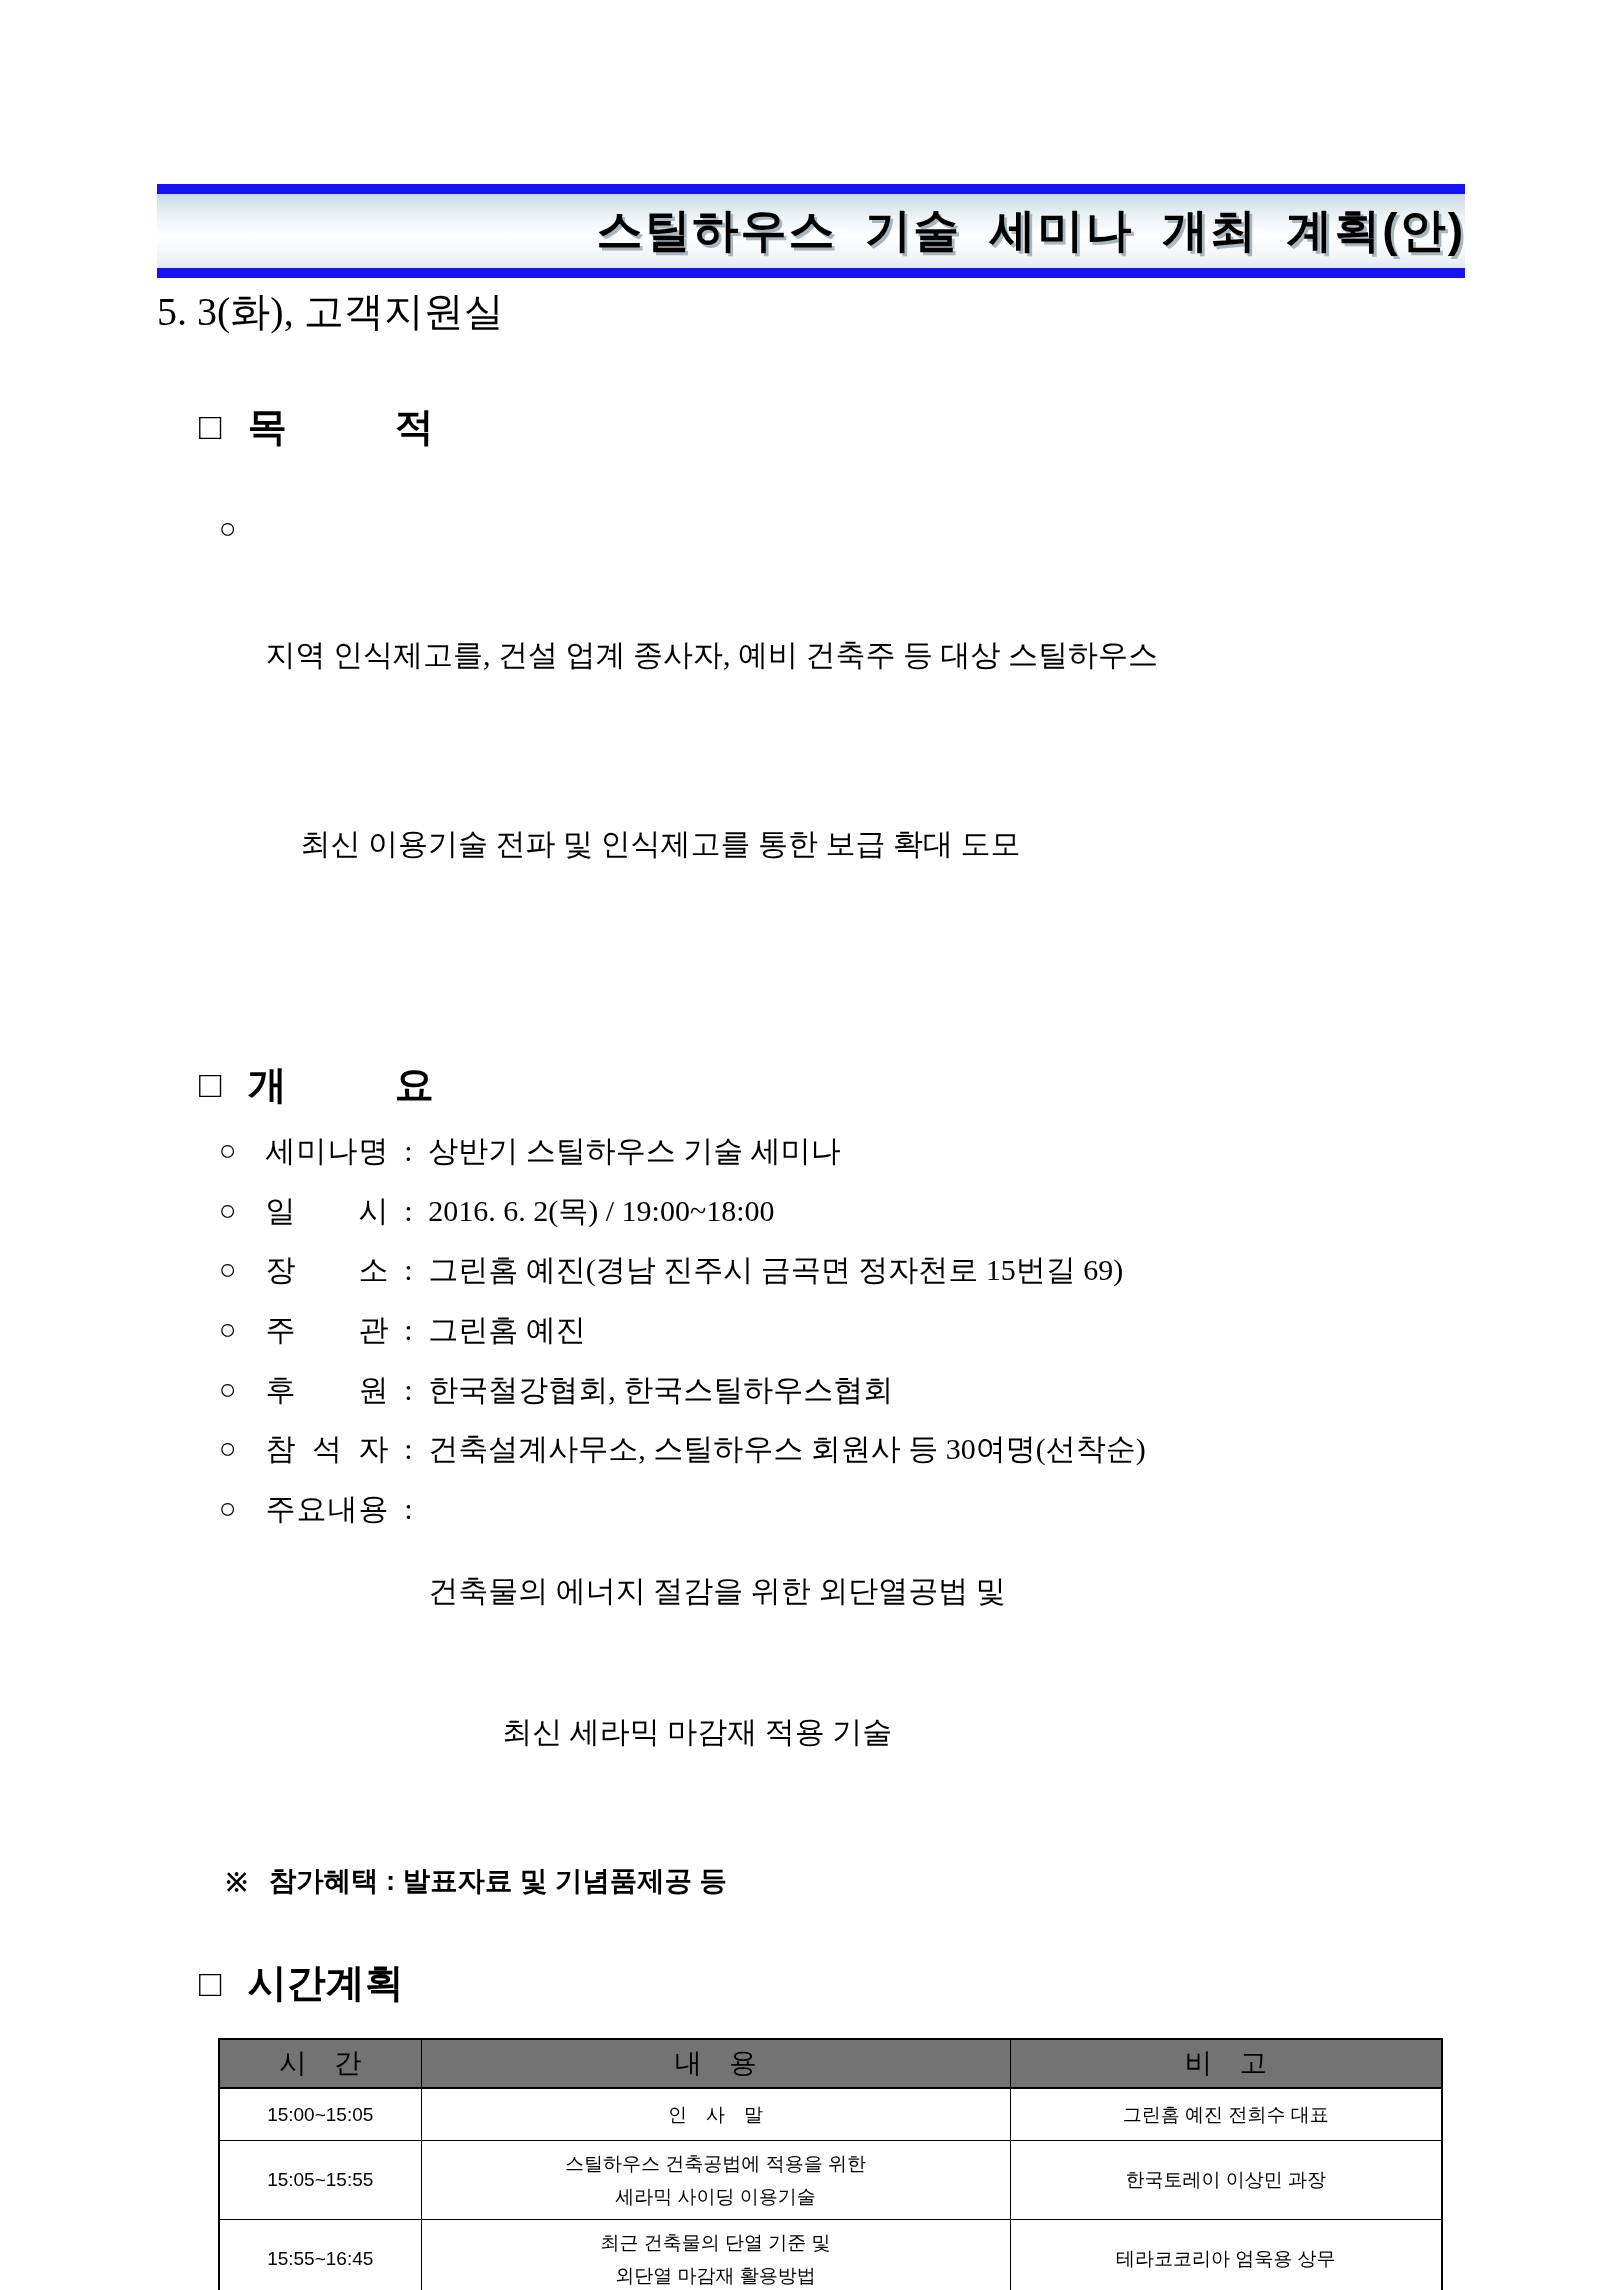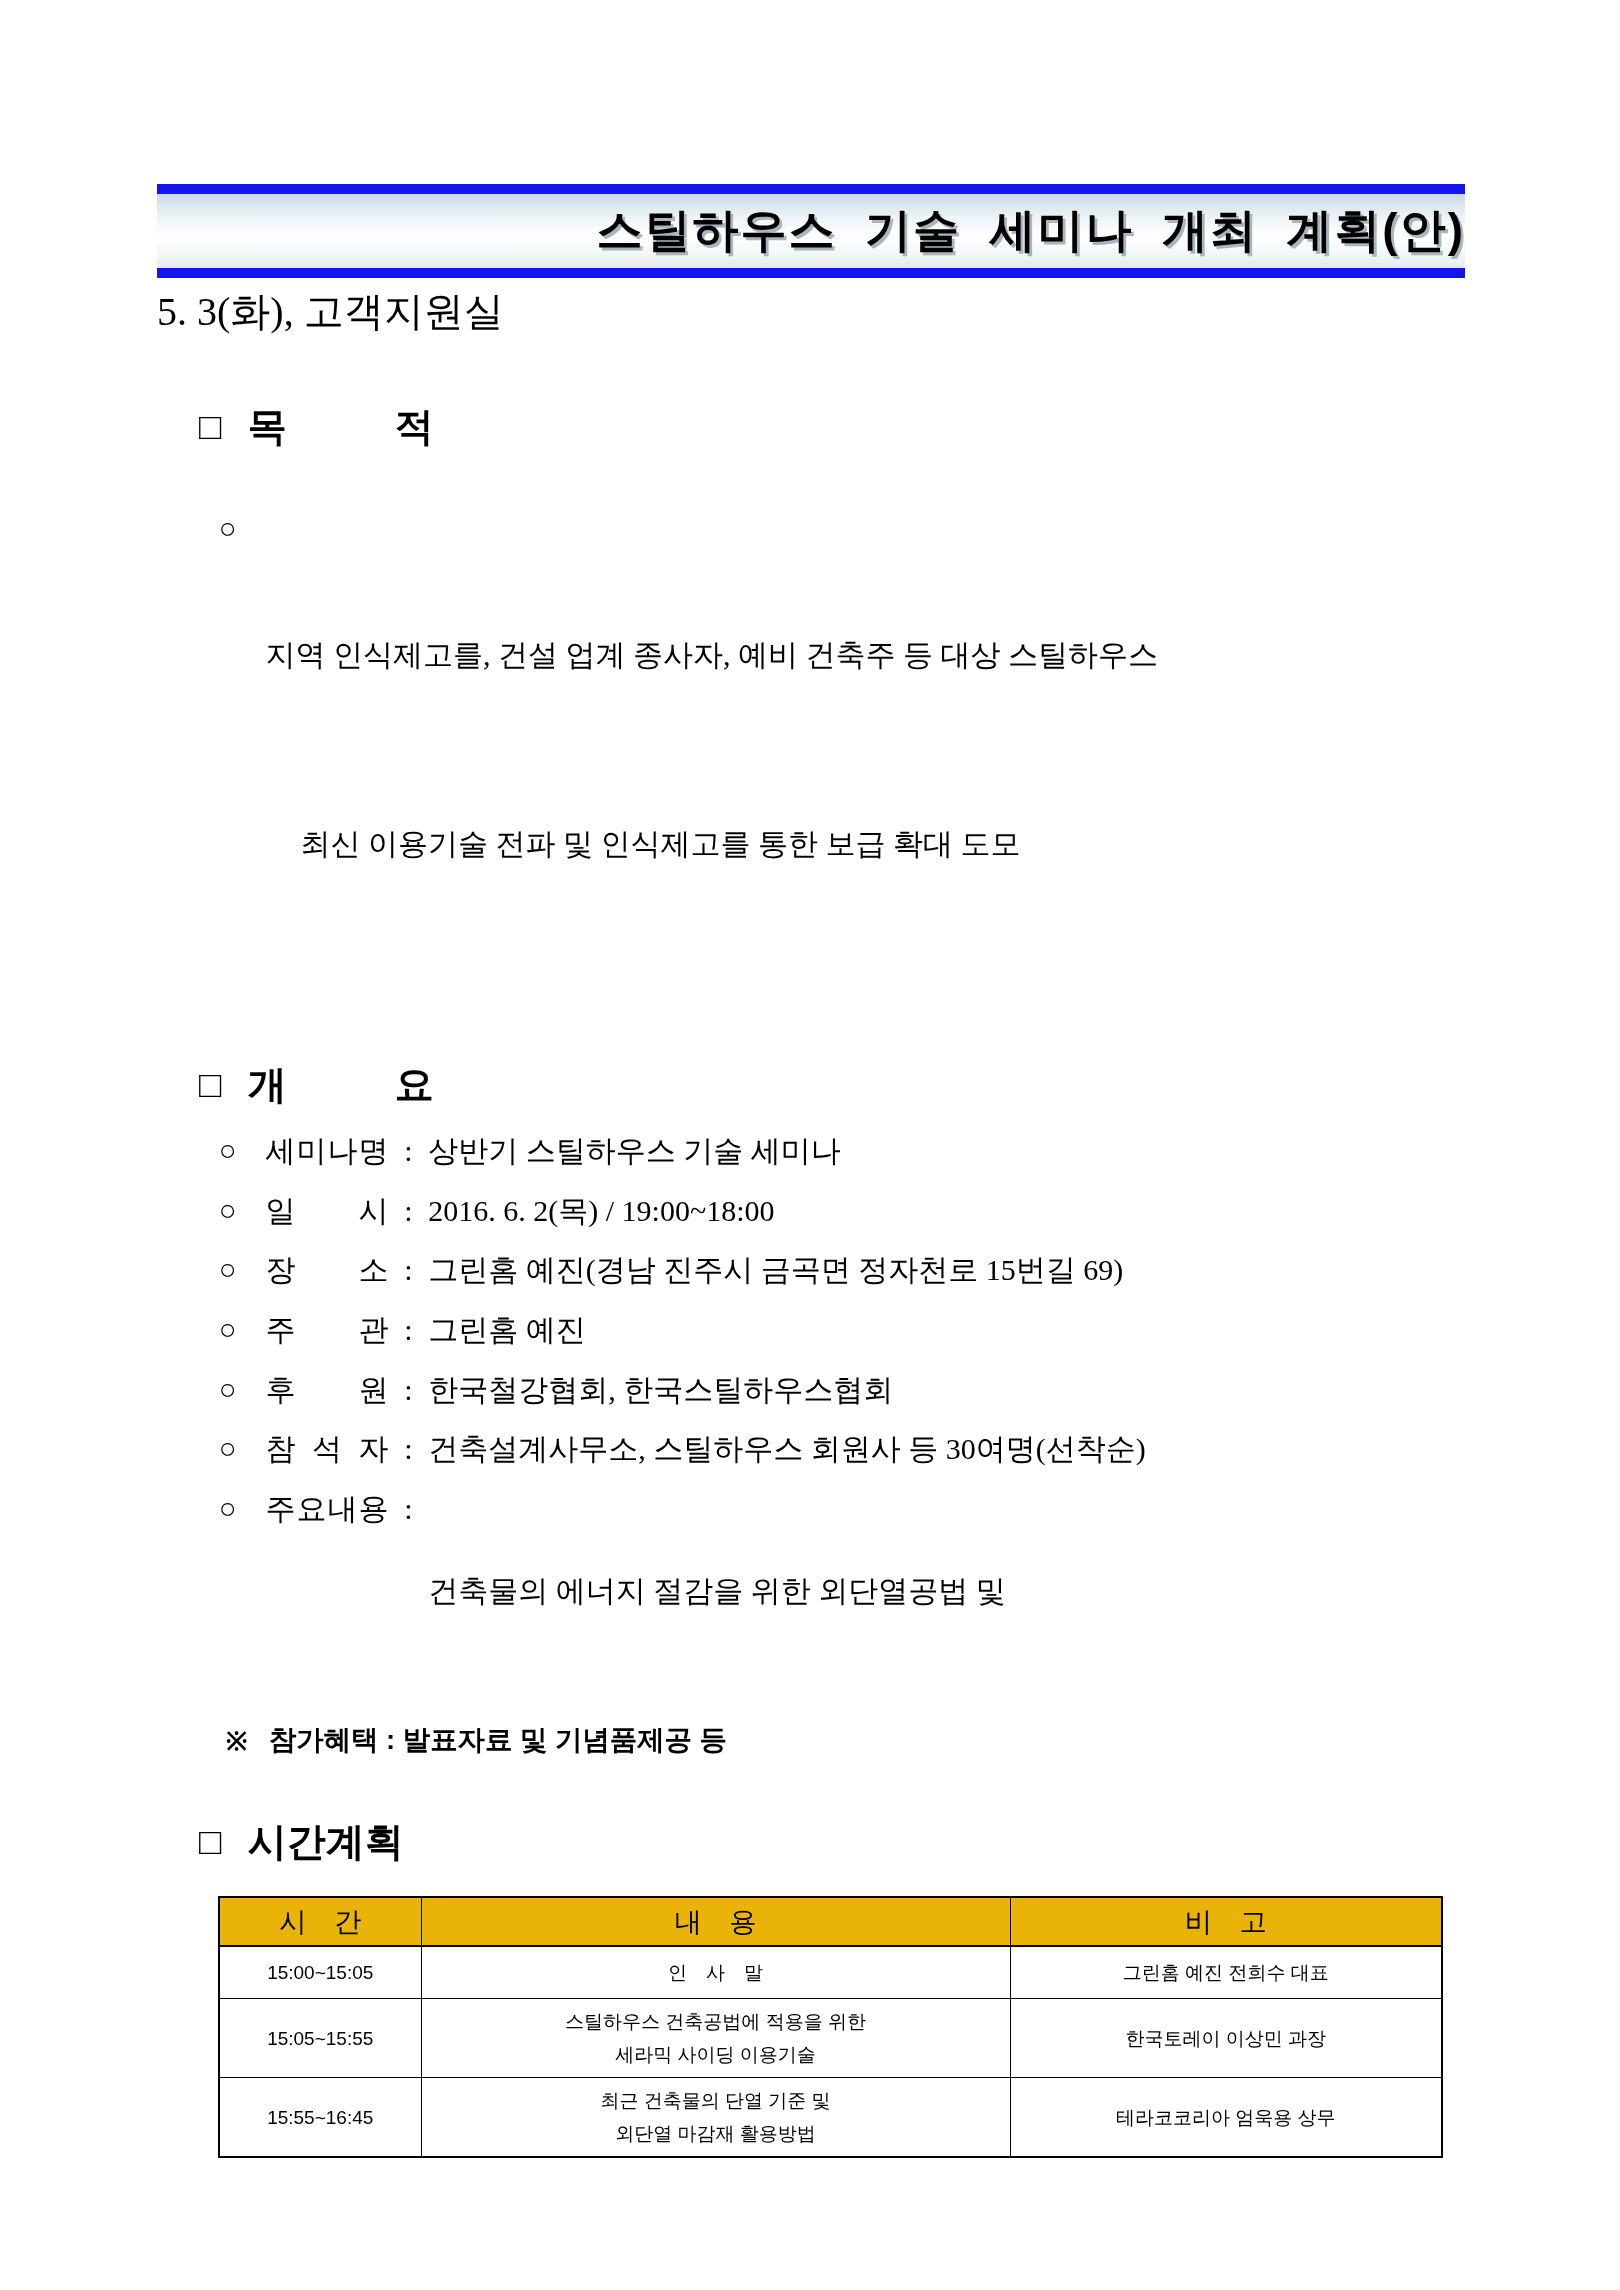--- a/index.html
+++ b/index.html
@@ -100,21 +100,21 @@
   table.schedule col.c1{width:202px;}
   table.schedule col.c2{width:589px;}
   table.schedule col.c3{width:432px;}
   table.schedule th,table.schedule td{
     border:1px solid #000;
     text-align:center;vertical-align:middle;
     padding:0 3.9px;
   }
   table.schedule{border:2.9px solid #000;}
   table.schedule th{
-    background:#eab308;
+    background:#737373;
     font-size:27.4px;font-weight:normal;
     height:47px;
     border-bottom:2px solid #000;
     white-space:pre-wrap;
   }
   table.schedule td{
     font-size:19px;
     white-space:pre-wrap;
     line-height:33px;
   }
@@ -196,20 +196,21 @@
         <span class="item-label spread"><span>참</span><span>석</span><span>자</span></span>
         <span class="colon">:</span>
         <div class="item-value">건축설계사무소, 스틸하우스 회원사 등 30여명(선착순)</div>
       </div>
       <div class="item">
         <span class="circ">○</span>
         <span class="item-label spread"><span>주</span><span>요</span><span>내</span><span>용</span></span>
         <span class="colon">:</span>
         <div class="item-value">
           <div>건축물의 에너지 절감을 위한 외단열공법 및</div>
+          <div class="value2">최신 세라믹 마감재 적용 기술</div>
         </div>
       </div>
     </div>
 
     <div class="benefit gothic">
       <span class="ref">※</span>
       <span>참가혜택 : 발표자료 및 기념품제공 등</span>
     </div>
 
     <div class="sec-heading gothic mt-schedule">

